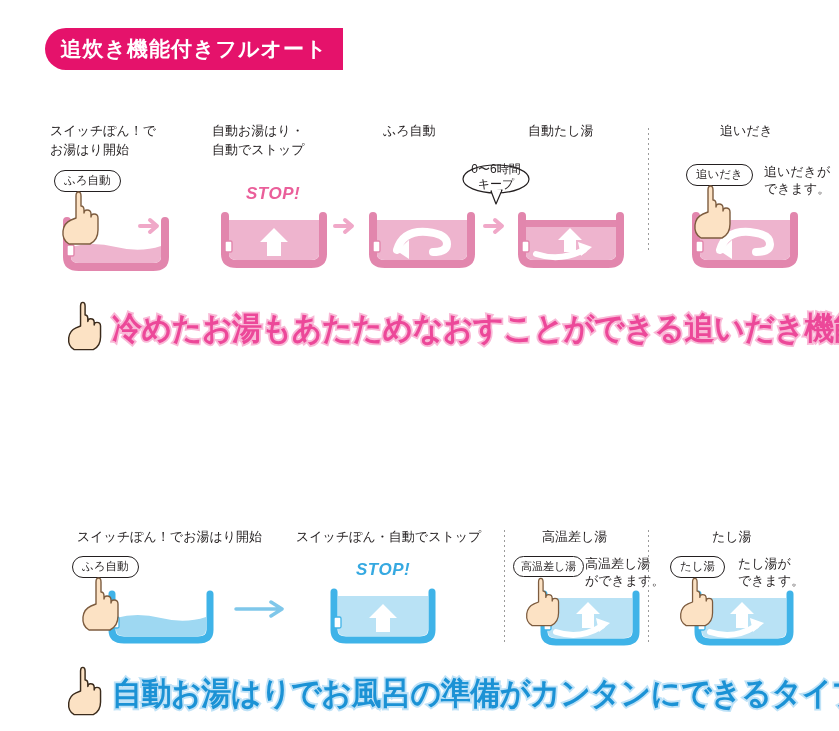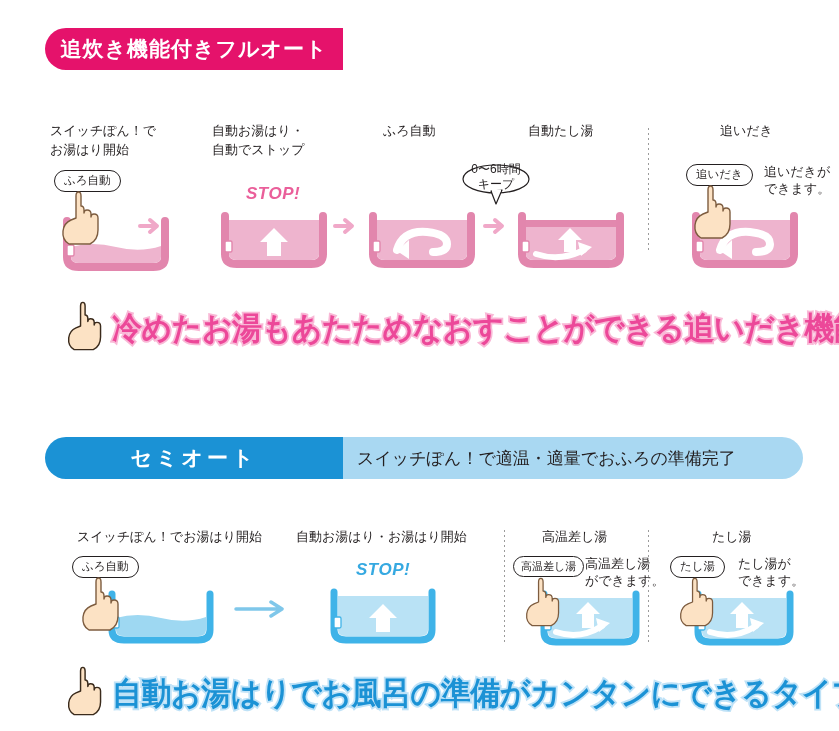--- a/index.html
+++ b/index.html
@@ -292,24 +292,20 @@
 
   <div class="slogan slogan-pink" style="left:66px;top:300px;">
     <span class="slogan-hand">
       <svg width="40" height="52" viewBox="0 0 44 56">
         <path d="M16 6 L16 28 L11 30 Q4 33 3 41 Q2 50 9 54 L30 54 Q38 50 38 40 L38 28 Q38 24 34 24 Q31 24 31 27 L31 24 Q31 20 27 20 Q24 20 24 23 L24 20 Q24 16 21 16 L21 6 Q21 2 18.5 2 Q16 2 16 6 Z" fill="#fce2c4" stroke="#3b2b1c" stroke-width="1.6" stroke-linejoin="round"></path>
       </svg>
     </span>
     <span class="slogan-text">冷めたお湯もあたためなおすことができる追いだき機能付。</span>
   </div>
 
-  <div class="header-bar" id="header-semi">
-    <div class="hb-left">セミオート</div>
-    <div class="hb-right">スイッチぽん！で適温・適量でおふろの準備完了</div>
-  </div>
 
   <div class="step" style="left:58px;top:528px;">
     <div class="step-title" style="left:0px;top:0px;margin-left:19px;">
       <div>スイッチぽん！でお湯はり開始</div>
     </div>
     <div class="pill" style="left:14px;top:28px;">ふろ自動</div>
     <div class="hand" style="left:22px;top:48px;">
       <svg width="44" height="56" viewBox="0 0 44 56">
         <path d="M16 6 L16 28 L11 30 Q4 33 3 41 Q2 50 9 54 L30 54 Q38 50 38 40 L38 28 Q38 24 34 24 Q31 24 31 27 L31 24 Q31 20 27 20 Q24 20 24 23 L24 20 Q24 16 21 16 L21 6 Q21 2 18.5 2 Q16 2 16 6 Z" fill="#fce2c4" stroke="#7d5c3f" stroke-width="1.4" stroke-linejoin="round"></path>
       </svg>
@@ -324,21 +320,21 @@
   </div>
 
   <div class="arrow" style="left:232px;top:598px;">
     <svg width="56" height="22" viewBox="0 0 56 22">
       <path d="M4 11 L46 11 M39 4 L50 11 L39 18" fill="none" stroke="#7fc7ea" stroke-width="3.5" stroke-linecap="round" stroke-linejoin="round"></path>
     </svg>
   </div>
 
   <div class="step" style="left:296px;top:528px;">
     <div class="step-title" style="left:0px;top:0px;">
-      <div>自動お湯はり・お湯はり開始</div>
+      <div>スイッチぽん・自動でストップ</div>
     </div>
     <div class="stop-label stop-blue" style="left:60px;top:32px;">STOP!</div>
     <div class="tub" style="left:28px;top:58px;">
       <svg width="118" height="62" viewBox="0 0 118 62">
         <path d="M10 6 L10 44 Q10 54 22 54 L96 54 Q108 54 108 44 L108 6" fill="none" stroke="#3fb3e8" stroke-width="7" stroke-linecap="round" stroke-linejoin="round"></path>
         <path d="M14 10 L104 10 L104 44 Q104 50 96 50 L22 50 Q14 50 14 44 Z" fill="#b9e2f5"></path>
         <path d="M59 18 L73 32 L66 32 L66 46 L52 46 L52 32 L45 32 Z" fill="#ffffff"></path>
         <rect x="10" y="31" width="7" height="11" rx="1.5" fill="#ffffff" stroke="#3fb3e8" stroke-width="1.3"></rect>
       </svg>
     </div>

